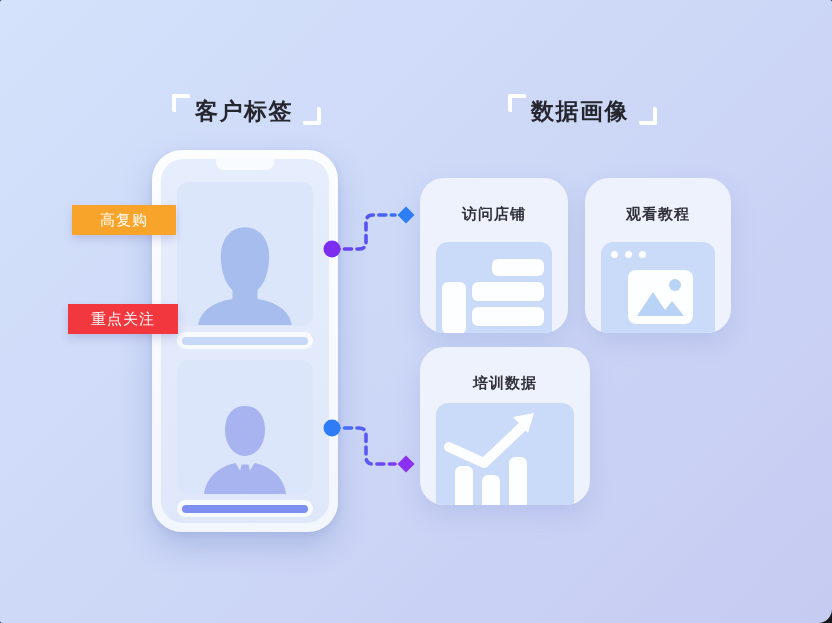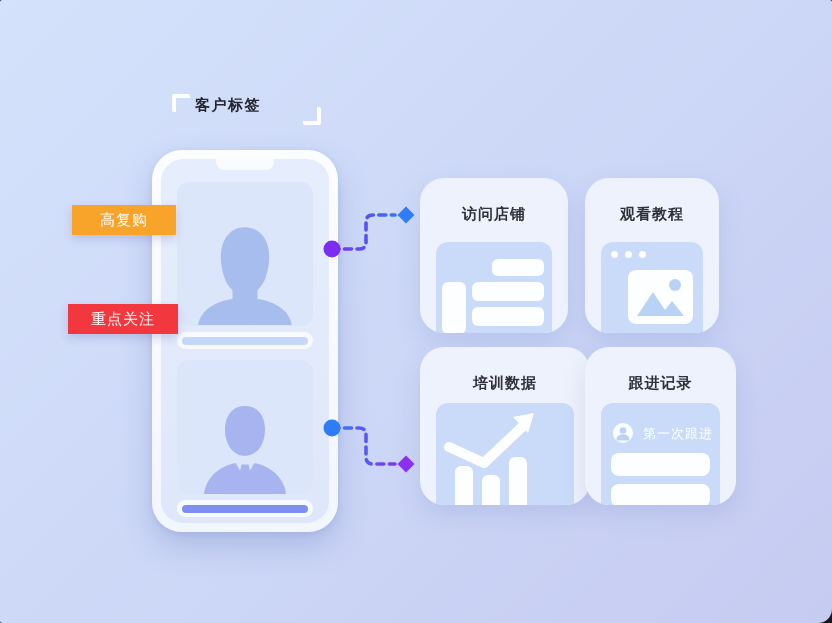--- a/index.html
+++ b/index.html
@@ -13,21 +13,21 @@
     border-radius:2px 2px 14px 2px;
     background:linear-gradient(135deg,#d4e2fb 0%,#cdd8f7 48%,#c6cbf1 100%);
   }
   
   .header{position:absolute;top:94px;width:150px;height:34px;}
   .bk{position:absolute;width:14px;height:14px;}
   .bk.tl{left:0;top:0;border-left:4.5px solid #fff;border-top:4.5px solid #fff;border-radius:2px;}
   .bk.br{left:131px;top:13px;border-right:4.5px solid #fff;border-bottom:4.5px solid #fff;border-radius:2px;}
   .h-text{
     position:absolute;left:23px;top:2px;white-space:nowrap;
-    font-size:15px;font-weight:700;color:#25262e;letter-spacing:1.5px;
+    font-size:23px;font-weight:700;color:#25262e;letter-spacing:1.5px;
   }
   
   .phone{
     position:absolute;left:152px;top:150px;width:186px;height:382px;
     background:linear-gradient(180deg,#fbfdff,#f2f6fd);
     border-radius:30px;
     box-shadow:0 14px 30px rgba(96,120,190,.30),0 2px 6px rgba(120,140,200,.18);
   }
   .screen{
     position:absolute;left:9px;top:9px;right:9px;bottom:9px;
@@ -60,21 +60,21 @@
     box-shadow:0 4px 10px rgba(90,80,160,.22);
   }
   
   .connectors{position:absolute;left:0;top:0;pointer-events:none;}
   
   .dcard{
     position:absolute;background:#eef2fc;border-radius:24px;overflow:hidden;
     box-shadow:0 10px 24px rgba(110,130,200,.20);
   }
   .dcardA{left:420px;top:178px;width:148px;height:155px;}
-  .dcardB{left:585px;top:178px;width:134px;height:155px;}
+  .dcardB{left:585px;top:178px;width:146px;height:155px;}
   .dcardC{left:420px;top:347px;width:170px;height:158px;}
   .dcardD{left:585px;top:347px;width:151px;height:158px;}
   .dtitle{
     position:absolute;top:27px;left:0;width:100%;text-align:center;
     font-size:15px;font-weight:600;color:#30313a;letter-spacing:1px;
   }
   .illus{
     position:absolute;left:16px;right:16px;background:#c9dbf8;border-radius:12px;
   }
   .illusA,.illusB{top:64px;height:110px;}
@@ -102,20 +102,25 @@
   .d-b2{left:10px;right:10px;top:81px;height:23px;border-radius:8px;}
 </style>
 </head>
 <body>
 
 <div class="canvas">
 
   <div class="header" style="left:172px">
     <span class="bk tl"></span>
     <span class="h-text">客户标签</span>
+    <span class="bk br"></span>
+  </div>
+  <div class="header" style="left:508px">
+    <span class="bk tl"></span>
+    <span class="h-text">数据画像</span>
     <span class="bk br"></span>
   </div>
 
   <div class="phone">
     <div class="screen"></div>
     <div class="notch"></div>
 
     <div class="pcard pcard1">
       <svg width="104" height="106" viewBox="0 0 100 100">
         <g fill="#a6bdee">
@@ -183,35 +188,20 @@
           <rect x="19" y="63" width="18" height="67" rx="6"></rect>
           <rect x="46" y="72" width="18" height="58" rx="6"></rect>
           <rect x="73" y="54" width="18" height="76" rx="6"></rect>
         </g>
         <polyline points="13,44 48,60 86,24" fill="none" stroke="#fdfeff" stroke-width="10" stroke-linecap="round" stroke-linejoin="round"></polyline>
         <path d="M98,10 L92,30 L77,14 Z" fill="#fdfeff"></path>
       </svg>
     </div>
   </div>
 
-  <div class="dcard dcardD">
-    <div class="dtitle">跟进记录</div>
-    <div class="illus illusD">
-      <span class="d-avatar">
-        <svg width="20" height="20" viewBox="0 0 24 24">
-          <circle cx="12" cy="9" r="4" fill="#b9d3f7"></circle>
-          <path d="M4,21 C4,15.5 8,13.5 12,13.5 C16,13.5 20,15.5 20,21 Z" fill="#b9d3f7"></path>
-        </svg>
-      </span>
-      <span class="d-label">第一次跟进</span>
-      <div class="wblock d-b1"></div>
-      <div class="wblock d-b2"></div>
-
-    </div>
-  </div>
 
   <svg class="connectors" width="832" height="623" viewBox="0 0 832 623">
     <defs>
       <linearGradient id="g1" gradientUnits="userSpaceOnUse" x1="332" y1="0" x2="406" y2="0">
         <stop offset="0" stop-color="#7b2ef0"></stop>
           <stop offset="1" stop-color="#2e7cf6"></stop>
       </linearGradient>
       <linearGradient id="g2" gradientUnits="userSpaceOnUse" x1="332" y1="0" x2="406" y2="0">
         <stop offset="0" stop-color="#2e7cf6"></stop>
           <stop offset="1" stop-color="#8b2ff0"></stop>

